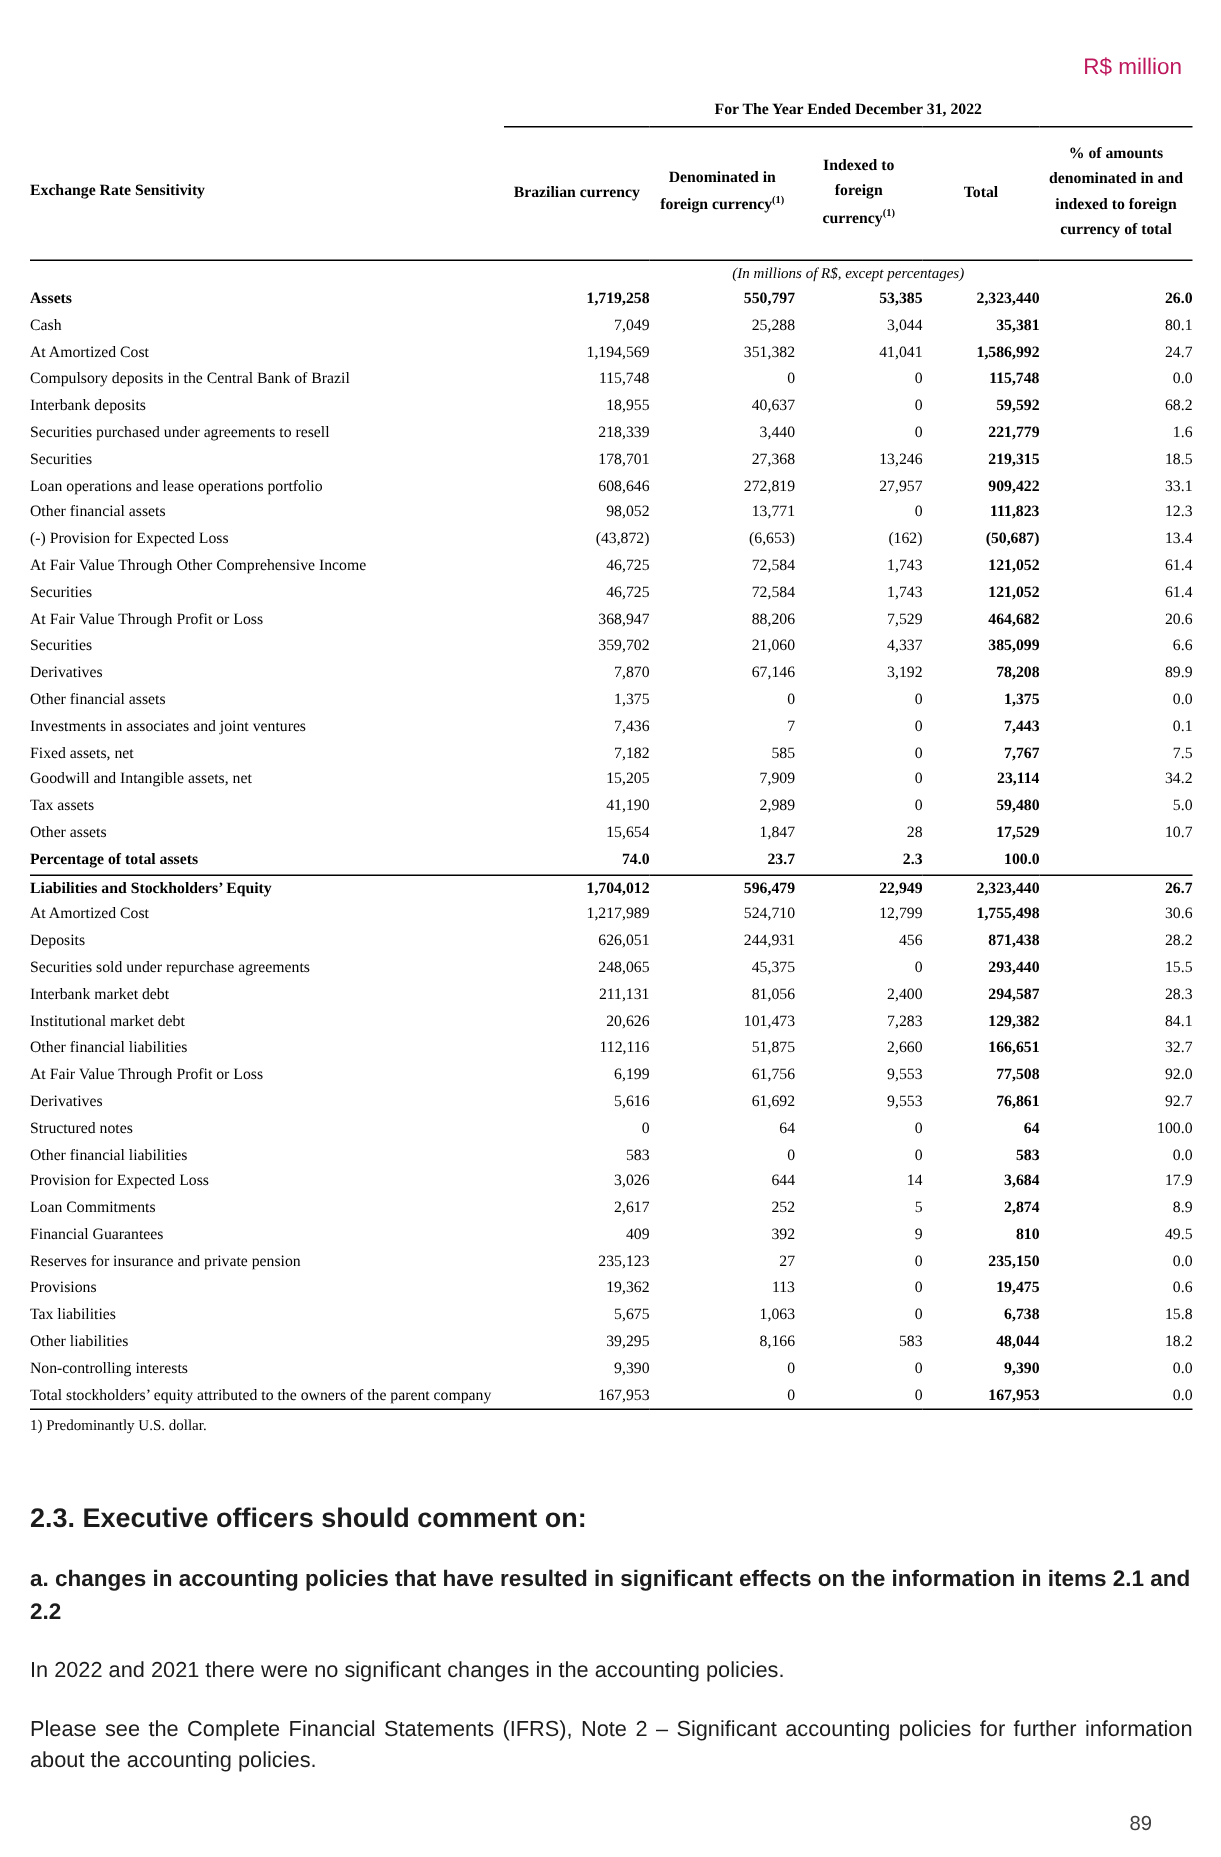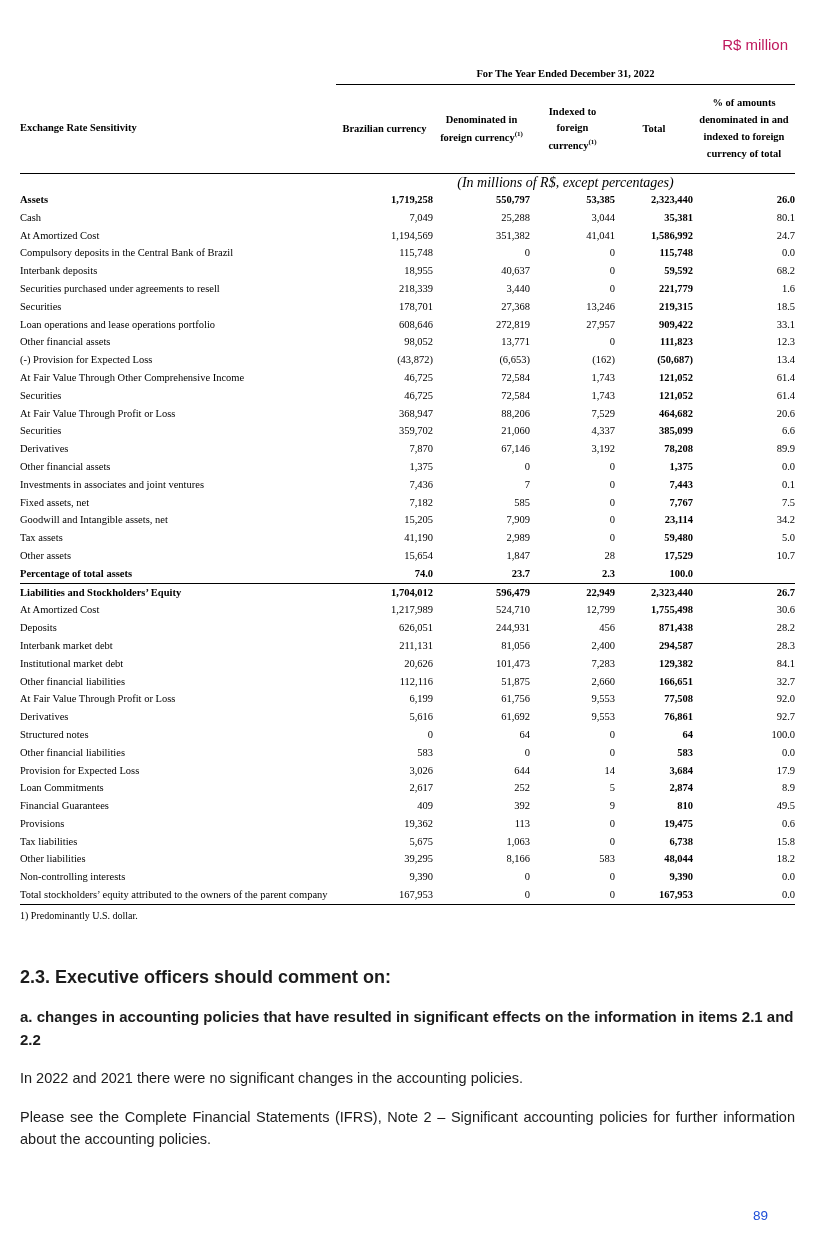--- a/index.html
+++ b/index.html
@@ -37,21 +37,21 @@
     vertical-align:middle;
     text-align:center;
     font-weight:bold;
     line-height:1.6;
     padding:0 3px;
   }
   tr.colhead-row td.rowhead { text-align:left; padding-left:0; }
   tr.colhead-row sup { font-size:7px; }
   tr.units-row td {
     font-style:italic; text-align:center;
-    font-size:14px; height:17px; vertical-align:middle;
+    font-size:10px; height:17px; vertical-align:middle;
   }
   tbody td { line-height:17.8px; height:17.8px; white-space:nowrap; overflow:hidden; }
   tbody td.num { text-align:right; }
   tbody td.total { font-weight:bold;margin-top:18px; }
   tbody tr.bold td { font-weight:bold; }
   tbody tr.rule-above td { border-top:1.5px solid #000; }
   tbody tr:last-child td { border-bottom:1.5px solid #000; }
   td.ind-0 { padding-left:0; }
   td.ind-1 { padding-left:10px; }
   td.ind-2 { padding-left:19px; }
@@ -61,21 +61,21 @@
   
   .prose { font-family:"Liberation Sans", sans-serif; color:#1c1c1c; }
   .h-main { font-size:18px; font-weight:bold; margin:44px 0 0 0; line-height:1.35; }
   .h-sub  { font-size:15px; font-weight:bold; margin:17px 0 0 0; line-height:1.5; }
   .para   { font-size:14.5px; margin:17px 0 0 0; line-height:1.5; }
   .para.justify { text-align:justify; }
 
   .page-number {
     position:absolute; right:46px; bottom:15px;
     font-family:"Liberation Sans", sans-serif;
-    font-size:13.5px; color:#1d4ed8;
+    font-size:13.5px; color:#404040;
   }
 </style>
 </head>
 <body>
 
 <div class="unit-label">R$ million</div>
 
 <div class="content">
 
   <table class="fin">
@@ -300,20 +300,28 @@
         </tr>
         <tr>
           <td class="label ind-2">Deposits</td>
           <td class="num">626,051</td>
           <td class="num">244,931</td>
           <td class="num">456</td>
           <td class="num total">871,438</td>
           <td class="num">28.2</td>
         </tr>
         <tr>
+          <td class="label ind-2">Securities sold under repurchase agreements</td>
+          <td class="num">248,065</td>
+          <td class="num">45,375</td>
+          <td class="num">0</td>
+          <td class="num total">293,440</td>
+          <td class="num">15.5</td>
+        </tr>
+        <tr>
           <td class="label ind-2">Interbank market debt</td>
           <td class="num">211,131</td>
           <td class="num">81,056</td>
           <td class="num">2,400</td>
           <td class="num total">294,587</td>
           <td class="num">28.3</td>
         </tr>
         <tr>
           <td class="label ind-2">Institutional market debt</td>
           <td class="num">20,626</td>
@@ -380,20 +388,28 @@
         </tr>
         <tr>
           <td class="label ind-2">Financial Guarantees</td>
           <td class="num">409</td>
           <td class="num">392</td>
           <td class="num">9</td>
           <td class="num total">810</td>
           <td class="num">49.5</td>
         </tr>
         <tr>
+          <td class="label ind-1">Reserves for insurance and private pension</td>
+          <td class="num">235,123</td>
+          <td class="num">27</td>
+          <td class="num">0</td>
+          <td class="num total">235,150</td>
+          <td class="num">0.0</td>
+        </tr>
+        <tr>
           <td class="label ind-1">Provisions</td>
           <td class="num">19,362</td>
           <td class="num">113</td>
           <td class="num">0</td>
           <td class="num total">19,475</td>
           <td class="num">0.6</td>
         </tr>
         <tr>
           <td class="label ind-1">Tax liabilities</td>
           <td class="num">5,675</td>

